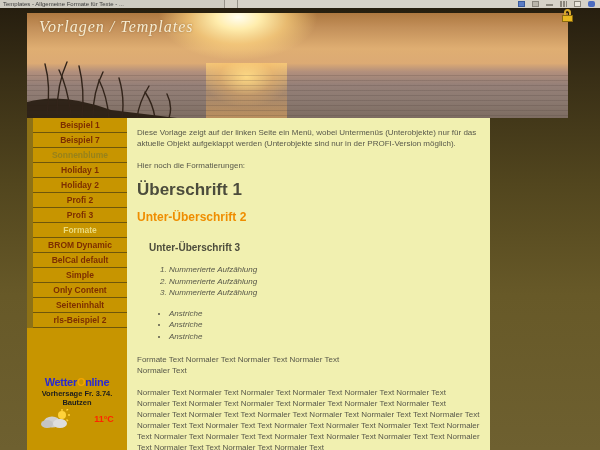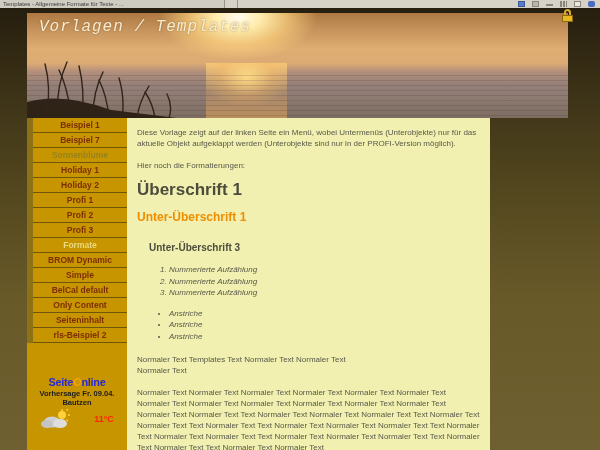--- a/index.html
+++ b/index.html
@@ -35,21 +35,21 @@
       radial-gradient(ellipse 110px 60px at 39% 4%, #fffdf0 0%, #ffedad 20%, rgba(255,213,128,.65) 45%, rgba(250,190,110,0) 72%),
       linear-gradient(180deg,#ad7840 0%,#c3905a 14%,#dfae72 34%,#dcaa74 48%,#b28f7c 56%,#968078 68%,#8b7970 83%,#7d6c61 100%);
   }
   .header-img .reflection { position:absolute; left:33%; top:48%; width:15%; height:52%;
     background:
       radial-gradient(ellipse 55% 55% at 50% 25%, rgba(255,219,133,.95), rgba(246,186,102,.35) 60%, rgba(246,186,102,0) 100%),
       linear-gradient(180deg, rgba(255,210,120,.7), rgba(240,175,95,.25) 55%, rgba(236,172,92,.55) 100%); }
   .header-img .waves { position:absolute; left:0; top:55%; width:100%; height:45%;
     background:repeating-linear-gradient(180deg, rgba(66,52,47,0) 0 4px, rgba(66,52,47,.18) 4px 5px); }
   .grass { position:absolute; left:0; bottom:0; z-index:2; }
-  .site-title { position:absolute; left:12px; top:5px; z-index:3; font-family:Liberation Mono, monospace;
+  .site-title { position:absolute; left:12px; top:5px; z-index:3; font-family:Liberation Serif, serif;
     font-style:italic; font-size:16px; letter-spacing:1px; color:#f6ecd2; text-shadow:0 0 2px rgba(120,80,30,.6); }
   .tagline { position:absolute; right:14px; top:49px; z-index:3; text-align:right;
     font-family:"DejaVu Serif", serif; font-style:italic; font-size:9.5px; line-height:13px;
     color:#f6ecd2; text-shadow:0 0 2px rgba(100,70,30,.6); }
 
   
   .sidebar { position:absolute; left:27px; top:110px; width:100px; bottom:0; background:#c79500; }
   .menu { border-left:6px solid #8d7116; }
   .menu-item { height:15px; line-height:15px; text-align:center; font-size:8.5px; font-weight:bold;
     color:#7d2e00; border-bottom:1px solid #6f560a; background:#c79500; cursor:pointer; }
@@ -129,35 +129,34 @@
     <div class="site-title">Vorlagen / Templates</div>
   </div>
 
   <div class="sidebar">
     <div class="menu">
       <div class="menu-item">Beispiel 1</div>
       <div class="menu-item">Beispiel 7</div>
       <div class="menu-item visited">Sonnenblume</div>
       <div class="menu-item">Holiday 1</div>
       <div class="menu-item">Holiday 2</div>
-      <div class="menu-item">Profi 1</div>
       <div class="menu-item">Profi 2</div>
       <div class="menu-item">Profi 3</div>
       <div class="menu-item active">Formate</div>
       <div class="menu-item">BROM Dynamic</div>
+      <div class="menu-item">BelCal default</div>
       <div class="menu-item">Simple</div>
-      <div class="menu-item">BelCal default</div>
       <div class="menu-item">Only Content</div>
       <div class="menu-item">Seiteninhalt</div>
       <div class="menu-item">rls-Beispiel 2</div>
     </div>
 
     <div class="weather">
-      <div class="wx-brand"><span>Seite</span><span class="o">O</span><span>nline</span></div>
-      <div class="wx-forecast">Vorhersage Fr. 09.04.</div>
+      <div class="wx-brand"><span>Wetter</span><span class="o">O</span><span>nline</span></div>
+      <div class="wx-forecast">Vorhersage Fr. 3.74.</div>
       <div class="wx-city">Bautzen</div>
       <div class="wx-row">
         <svg width="32" height="20" viewBox="0 0 32 20">
           <circle cx="22" cy="6" r="4" fill="#ffd23a"></circle>
           <g stroke="#ffd23a" stroke-width="1.4">
             <line x1="22" y1="0" x2="22" y2="2"></line>
               <line x1="28" y1="6" x2="30" y2="6"></line>
             <line x1="26.5" y1="1.5" x2="28" y2="0"></line>
               <line x1="26.5" y1="10.5" x2="28" y2="12"></line>
           </g>
@@ -167,30 +166,30 @@
         </svg>
         <span class="wx-temp">11°C</span>
       </div>
     </div>
   </div>
 
   <div class="content">
     <p>Diese Vorlage zeigt auf der linken Seite ein Menü, wobei Untermenüs (Unterobjekte) nur für das aktuelle Objekt aufgeklappt werden (Unterobjekte sind nur in der PROFI-Version möglich).</p>
     <p class="mt11">Hier noch die Formatierungen:</p>
     <h1>Überschrift 1</h1>
-    <h2>Unter-Überschrift 1</h2>
+    <h2>Unter-Überschrift 2</h2>
     <h3>Unter-Überschrift 3</h3>
     <ol>
       <li>Nummerierte Aufzählung</li>
       <li>Nummerierte Aufzählung</li>
       <li>Nummerierte Aufzählung</li>
     </ol>
     <ul>
       <li>Anstriche</li>
       <li>Anstriche</li>
       <li>Anstriche</li>
     </ul>
-    <p class="mt12 pre">Normaler Text Templates Text Normaler Text Normaler Text
+    <p class="mt12 pre">Formate Text Normaler Text Normaler Text Normaler Text
 Normaler Text</p>
     <p class="mt11">Normaler Text Normaler Text Normaler Text Normaler Text Normaler Text Normaler Text Normaler Text Normaler Text Normaler Text Normaler Text Normaler Text Normaler Text Normaler Text Normaler Text Text Normaler Text Normaler Text Normaler Text Text Normaler Text Normaler Text Text Normaler Text Text Normaler Text Normaler Text Normaler Text Text Normaler Text Normaler Text Normaler Text Text Normaler Text Normaler Text Normaler Text Text Normaler Text Normaler Text Text Normaler Text Normaler Text</p>
   </div>
 
 </div>
 
 </body></html>

